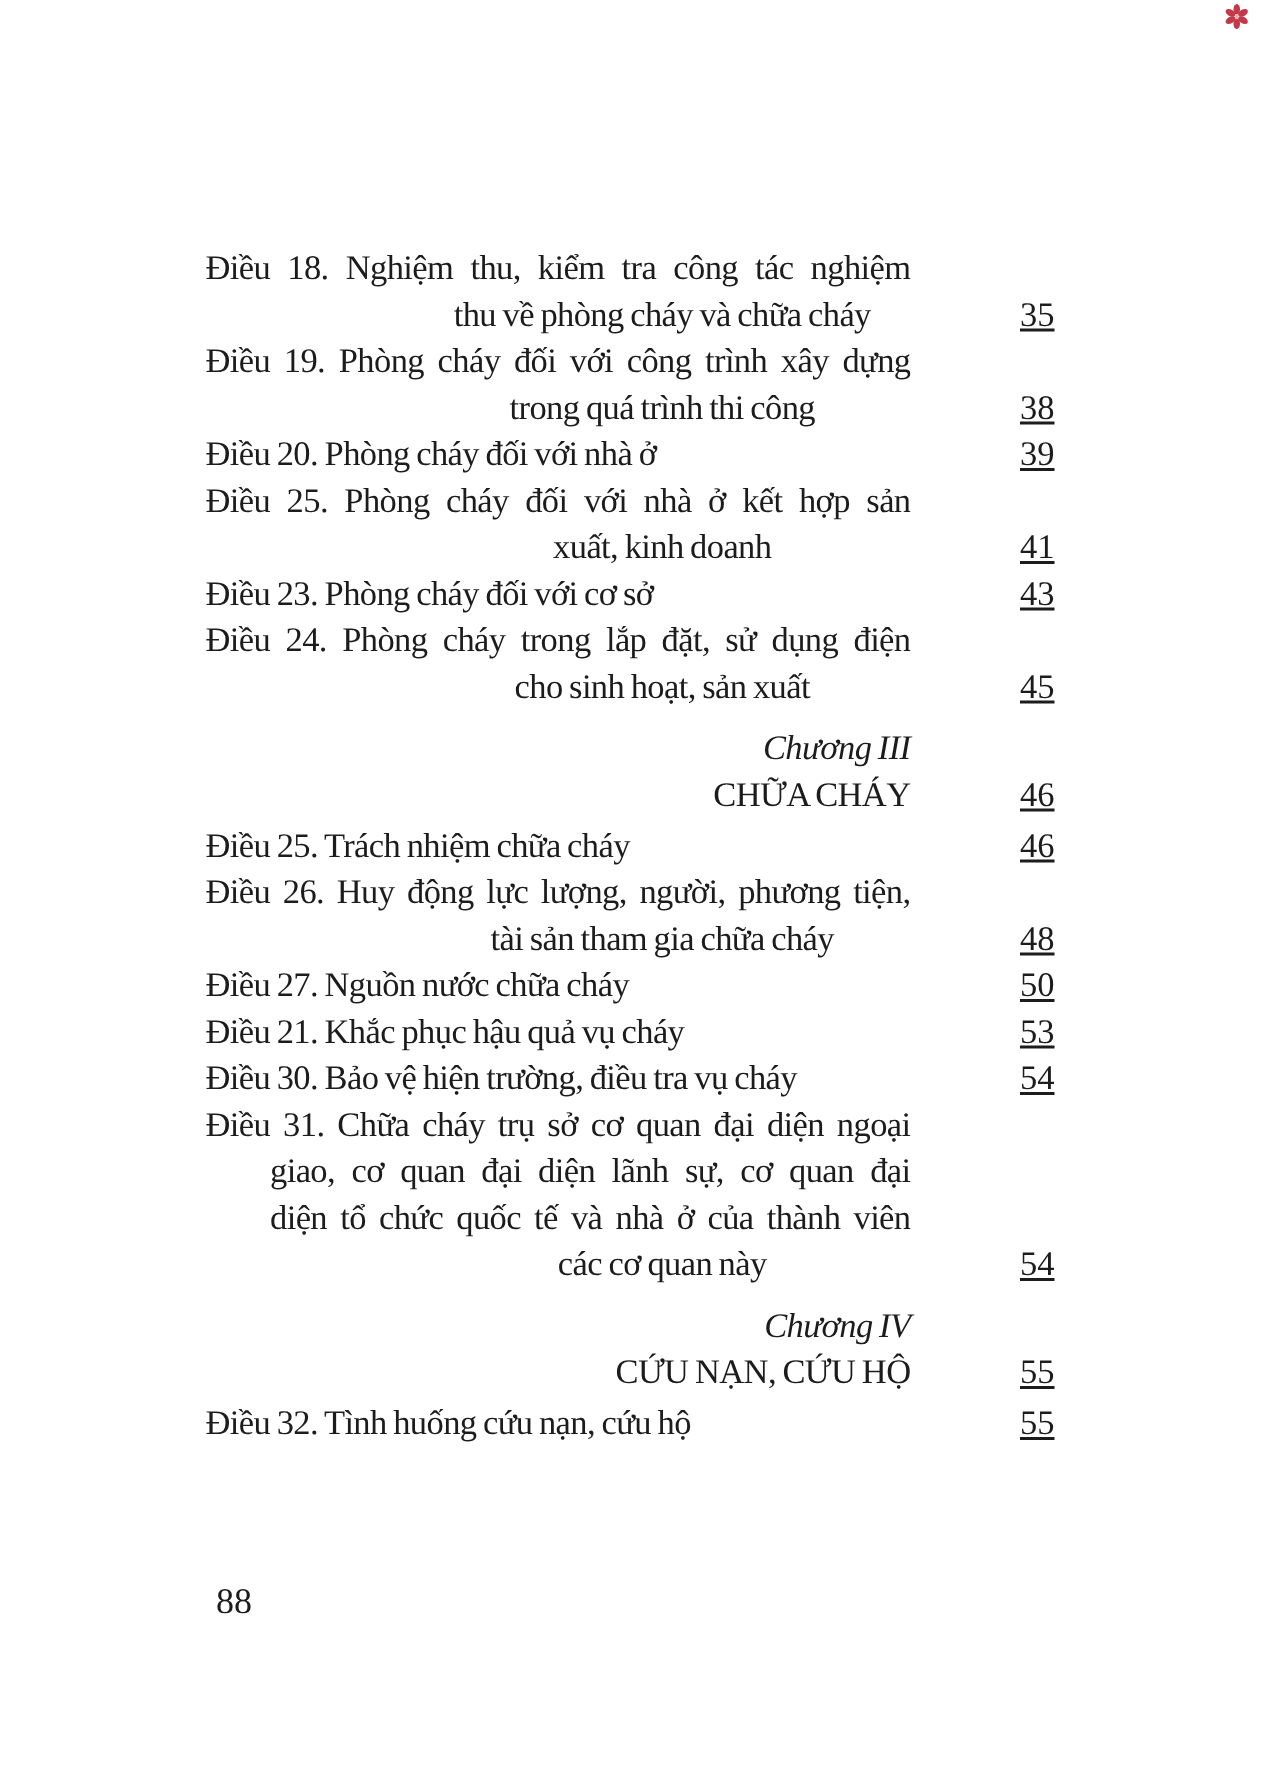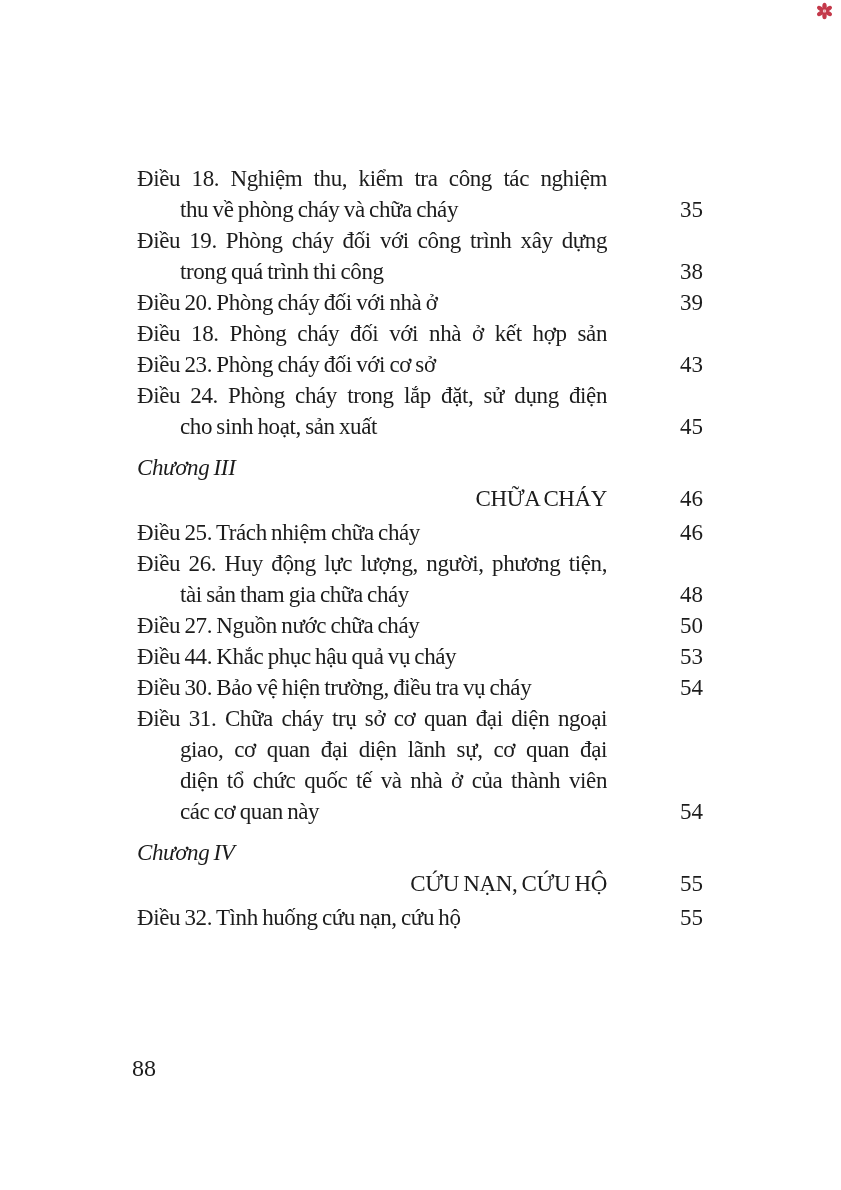--- a/index.html
+++ b/index.html
@@ -14,35 +14,35 @@
   }
   .flower {
     position:absolute; top:2px; right:8px;
     width:17px; height:18px;
   }
   .toc {
     position:absolute; left:137px; top:163px; width:566px;
     font-size:23px; letter-spacing:-0.4px; word-spacing:-1px;
   }
   .row { position:relative; height:31px; line-height:31px; }
-  .row .num { position:absolute; right:0; top:0; line-height:31px; letter-spacing:0; }
+  .row .num { position:absolute; right:0; top:0; line-height:31px; letter-spacing:0;text-decoration:underline; }
   .txt { display:block; white-space:nowrap; }
   
   .t-first-j .txt, .t-cont-j .txt {
     white-space:normal; width:470px; height:31px; overflow:hidden;
     text-align:justify; text-align-last:justify;
   }
-  .t-cont .txt { padding-left:43px; }
+  .t-cont .txt { padding-left:43px;text-align:center; }
   .t-cont-j .txt { padding-left:43px; }
   .t-chap-i { margin-top:10px; }
-  .t-chap-i .txt { width:470px; text-align:left; font-style:italic; }
+  .t-chap-i .txt { width:470px; text-align:right; font-style:italic; }
   .t-chap-t { margin-bottom:3px; }
   .t-chap-t .txt { width:470px; text-align:right; }
   .folio {
-    position:absolute; left:132px; top:1053px;
+    position:absolute; left:144px; top:1053px;
     font-size:24px; line-height:31px;
   }
 </style>
 </head>
 <body>
 
 <div class="page">
 
   <svg class="flower" viewBox="0 0 24 24" aria-hidden="true">
     <g id="petals">
@@ -71,22 +71,26 @@
     </div>
       <div class="row t-cont">
       <span class="txt">trong quá trình thi công</span>
       <span class="num">38</span>
     </div>
       <div class="row t-single">
       <span class="txt">Điều 20. Phòng cháy đối với nhà ở</span>
       <span class="num">39</span>
     </div>
       <div class="row t-first-j">
-      <span class="txt">Điều 18. Phòng cháy đối với nhà ở kết hợp sản</span>
+      <span class="txt">Điều 25. Phòng cháy đối với nhà ở kết hợp sản</span>
 
+    </div>
+      <div class="row t-cont">
+      <span class="txt">xuất, kinh doanh</span>
+      <span class="num">41</span>
     </div>
       <div class="row t-single">
       <span class="txt">Điều 23. Phòng cháy đối với cơ sở</span>
       <span class="num">43</span>
     </div>
       <div class="row t-first-j">
       <span class="txt">Điều 24. Phòng cháy trong lắp đặt, sử dụng điện</span>
 
     </div>
       <div class="row t-cont">
@@ -111,21 +115,21 @@
     </div>
       <div class="row t-cont">
       <span class="txt">tài sản tham gia chữa cháy</span>
       <span class="num">48</span>
     </div>
       <div class="row t-single">
       <span class="txt">Điều 27. Nguồn nước chữa cháy</span>
       <span class="num">50</span>
     </div>
       <div class="row t-single">
-      <span class="txt">Điều 44. Khắc phục hậu quả vụ cháy</span>
+      <span class="txt">Điều 21. Khắc phục hậu quả vụ cháy</span>
       <span class="num">53</span>
     </div>
       <div class="row t-single">
       <span class="txt">Điều 30. Bảo vệ hiện trường, điều tra vụ cháy</span>
       <span class="num">54</span>
     </div>
       <div class="row t-first-j">
       <span class="txt">Điều 31. Chữa cháy trụ sở cơ quan đại diện ngoại</span>
 
     </div>

